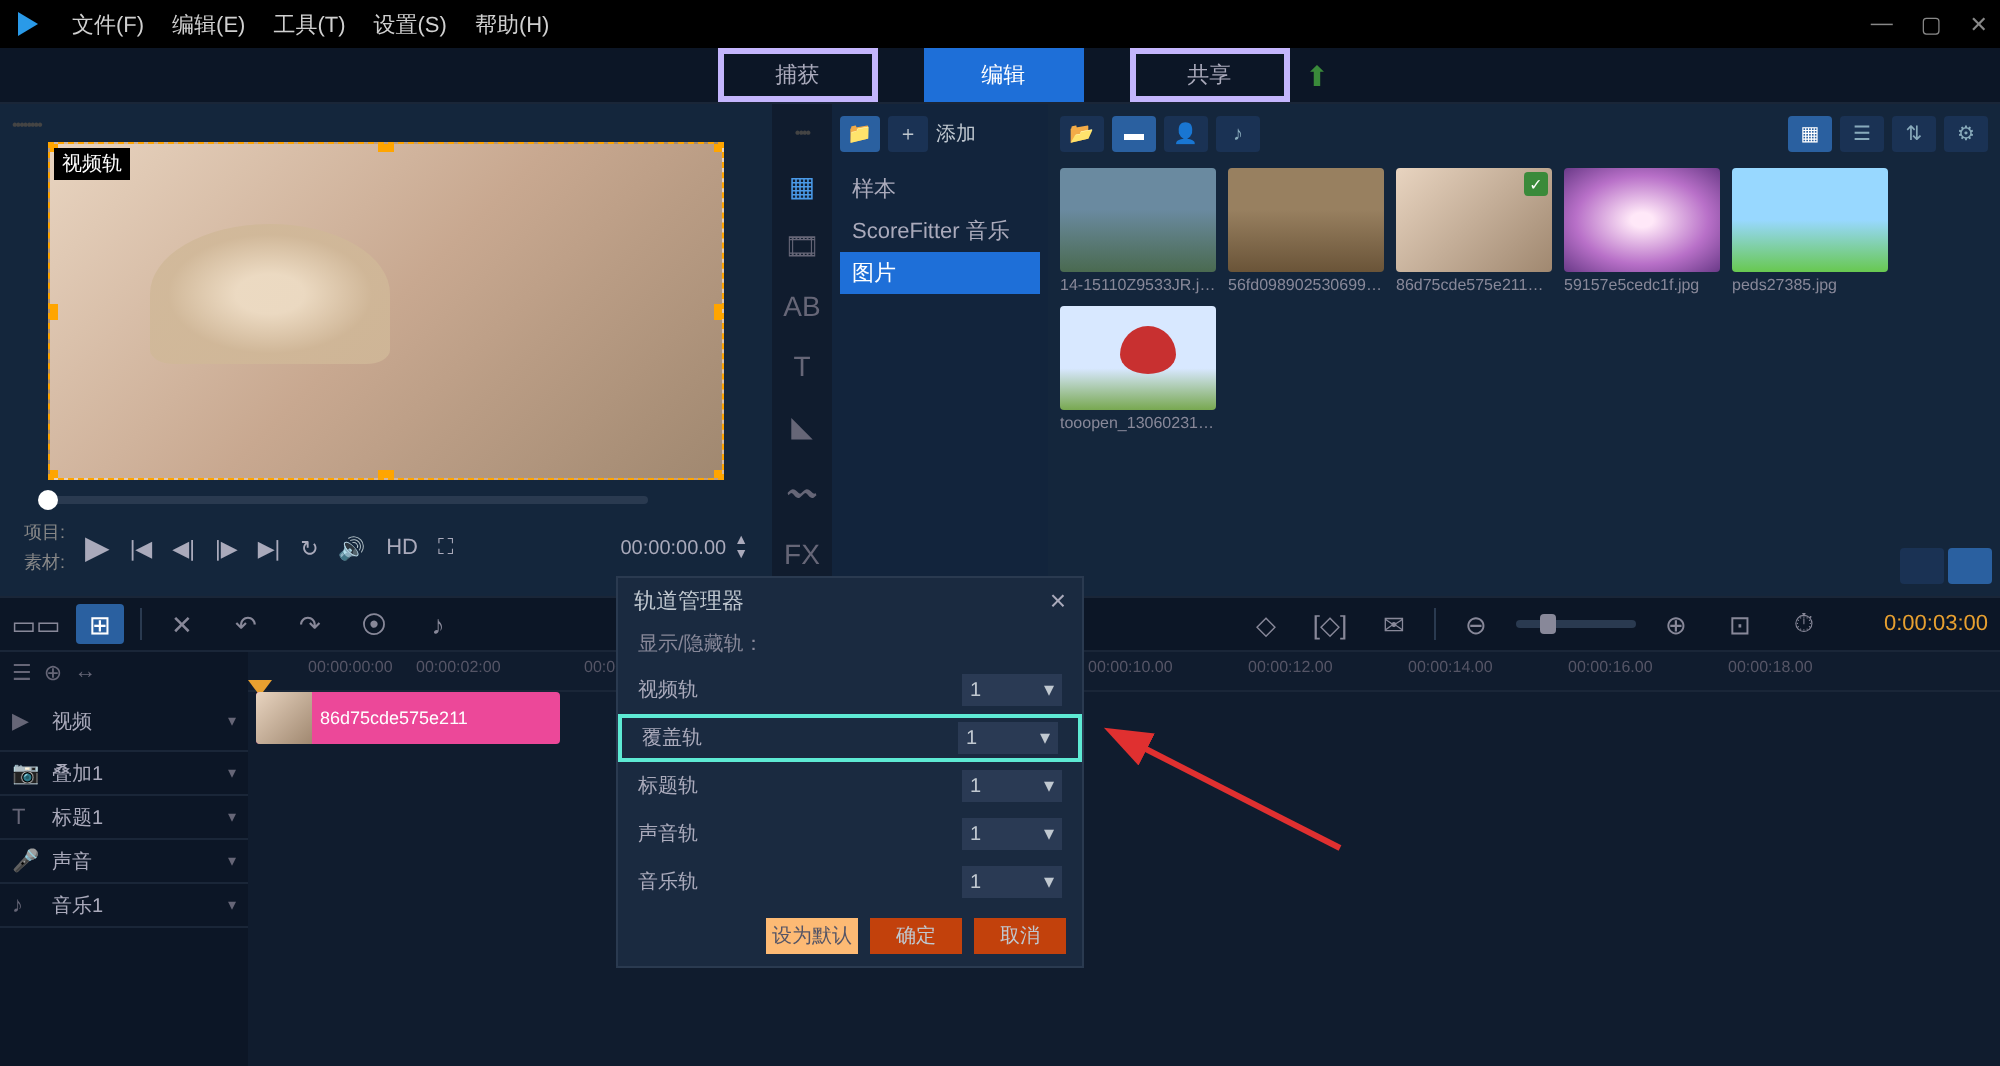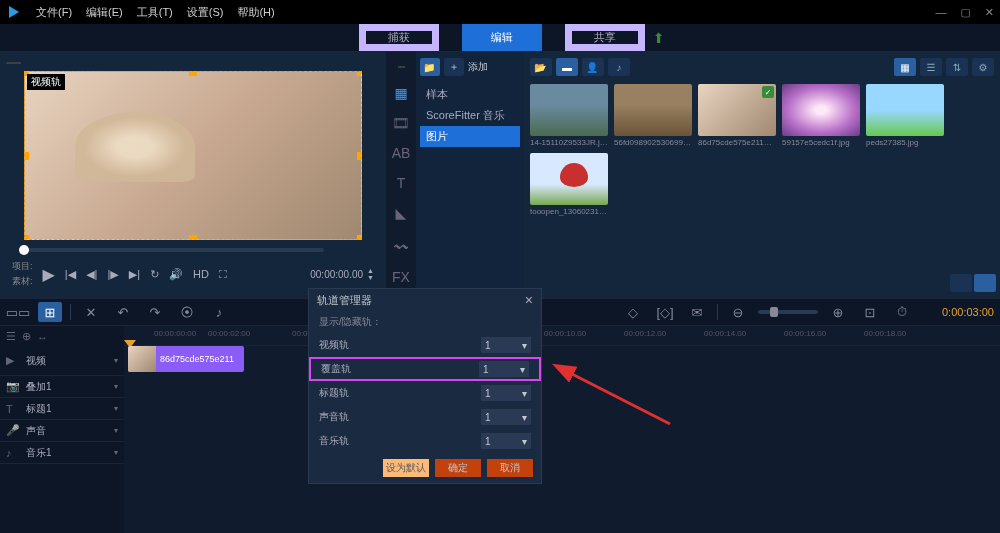--- a/index.html
+++ b/index.html
@@ -7,21 +7,21 @@
 
 
 .menubar { height: 24px; background: #000; display: flex; align-items: center; padding: 0 6px; gap: 14px; }
 .logo-icon { width: 16px; height: 16px; }
 .menu-item { color: #d0d0d0; cursor: pointer; }
 .menubar-right { margin-left: auto; display: flex; gap: 14px; color: #888; }
 .win-btn { cursor: pointer; }
 
 
 .tabbar { height: 28px; background: #0c1626; display: flex; align-items: center; justify-content: center; gap: 0; border-bottom: 1px solid #1a2638; }
-.main-tab { width: 80px; height: 27px; display: flex; align-items: center; justify-content: center; color: #aab; cursor: pointer; border: 7px solid #c4b5fd; background: #0c1626; margin-left: 23px; }
+.main-tab { width: 80px; height: 27px; display: flex; align-items: center; justify-content: center; color: #aab; cursor: pointer; border: 3px solid #c4b5fd; background: #0c1626; margin-left: 23px; }
 .main-tab.active { background: #1e6fd8; color: #fff; border-color: #1e6fd8; }
 .up-arrow { color: #3a8a3a; margin-left: 8px; font-size: 14px; }
 
 
 .main { display: flex; height: 246px; }
 .preview-pane { width: 386px; background: #14263c; display: flex; flex-direction: column; padding: 6px; position: relative; }
 .drag-dots { color: #444; font-size: 8px; letter-spacing: -1px; }
 .preview-box { margin: 4px 18px 4px 18px; height: 190px; border: 1px dashed #ffa500; position: relative; background: linear-gradient(135deg, #e8d4c0 0%, #c8a890 50%, #a08870 100%); overflow: hidden; }
 .preview-label { position: absolute; top: 2px; left: 2px; background: #000; color: #fff; padding: 1px 4px; font-size: 10px; z-index: 2; }
 .handle { width: 8px; height: 8px; background: #ffa500; position: absolute; }
@@ -88,31 +88,31 @@
 .track-row.big { height: 30px; }
 .track-icon { width: 14px; color: #667; font-size: 11px; }
 .track-name { flex: 1; font-size: 10px; }
 .track-arrow { font-size: 8px; color: #667; }
 .tl-content { flex: 1; background: #101c2e; position: relative; }
 .ruler-row { height: 20px; display: flex; align-items: center; color: #556; font-size: 8px; position: relative; border-bottom: 1px solid #1a2638; }
 .ruler-sub { position: absolute; top: 3px; }
 .r0 { left: 0; } .r1 { left: 84px; } .r2d { left: 168px; }
 .rL0 { left: 4px; margin-left: 26px; }
 .playhead { position: absolute; left: 0; top: 14px; width: 12px; height: 8px; background: #e8a030; clip-path: polygon(0 0, 100% 0, 50% 100%); }
-.clip { position: absolute; left: 4px; top: 20px; height: 26px; width: 116px; background: #8b5cf6; border-radius: 2px; display: flex; align-items: center; overflow: hidden; }
+.clip { position: absolute; left: 4px; top: 20px; height: 26px; width: 152px; background: #ec4899; border-radius: 2px; display: flex; align-items: center; overflow: hidden; }
 .clip-thumb { width: 28px; height: 100%; background: linear-gradient(135deg, #e8d4c0, #a08870); }
 .clip-label { color: #fff; font-size: 9px; margin-left: 4px; white-space: nowrap; }
 
 
 .dialog { position: absolute; left: 308px; top: 288px; width: 234px; background: #1a2a40; border: 1px solid #2a3a50; z-index: 50; }
 .dlg-title { height: 22px; display: flex; align-items: center; padding: 0 8px; font-size: 11px; color: #c0c8d0; justify-content: flex-end; }
 .dlg-close { margin-left: auto; cursor: pointer; color: #aab; font-size: 14px; }
 .dlg-sub { font-size: 10px; color: #889; padding: 4px 10px; }
 .dlg-row { height: 24px; display: flex; align-items: center; padding: 0 10px; gap: 8px; }
-.dlg-row.hl { border: 2px solid #d946ef; }
+.dlg-row.hl { border: 2px solid #5eead4; }
 .dlg-lbl { flex: 1; font-size: 10px; color: #aab; }
 .dlg-sel { width: 50px; height: 16px; background: #2a3a54; display: flex; align-items: center; justify-content: space-between; padding: 0 4px; font-size: 10px; color: #c0c8d0; cursor: pointer; }
 .dlg-btns { height: 30px; display: flex; align-items: center; justify-content: flex-end; gap: 6px; padding: 0 8px; }
 .dlg-btn { width: 46px; height: 18px; background: #c2410c; display: flex; align-items: center; justify-content: center; font-size: 10px; cursor: pointer; }
 .dlg-btn.dis { color: #556; background: #fdba74; }
 
 
 .anno-arrow { position: absolute; left: 560px; top: 364px; z-index: 60; }
 .anno-arrow svg { overflow: visible; }
 </style>

